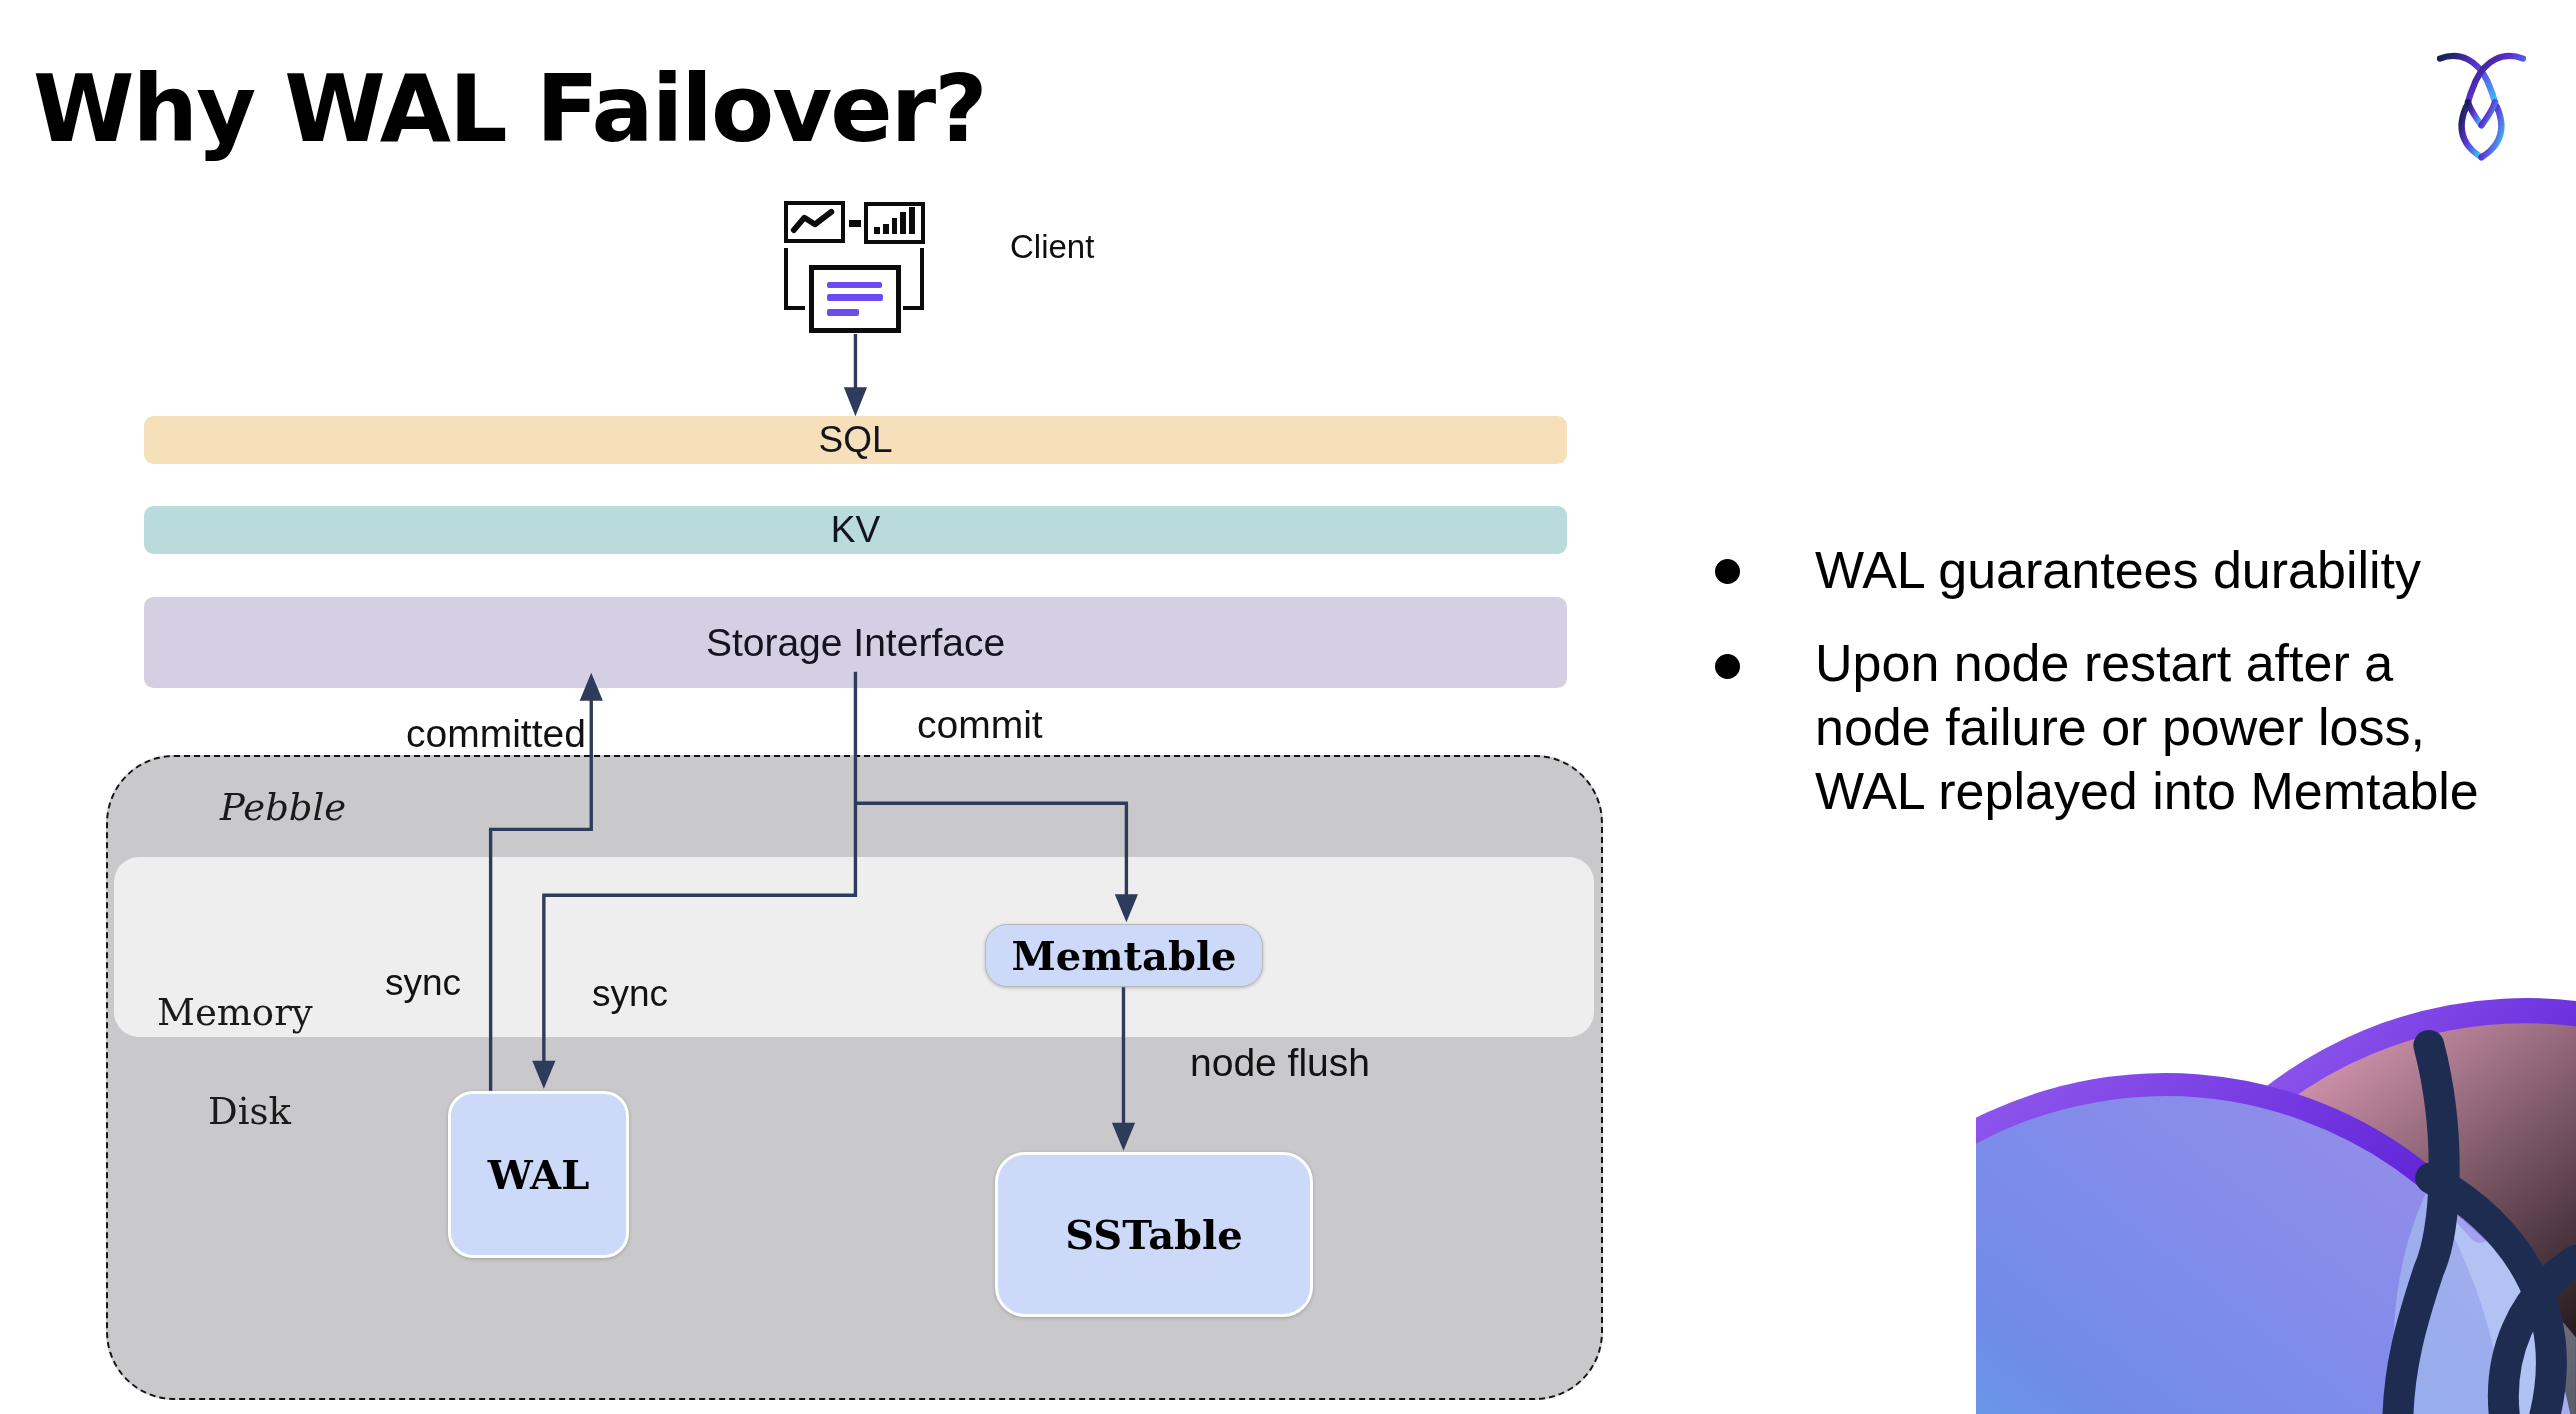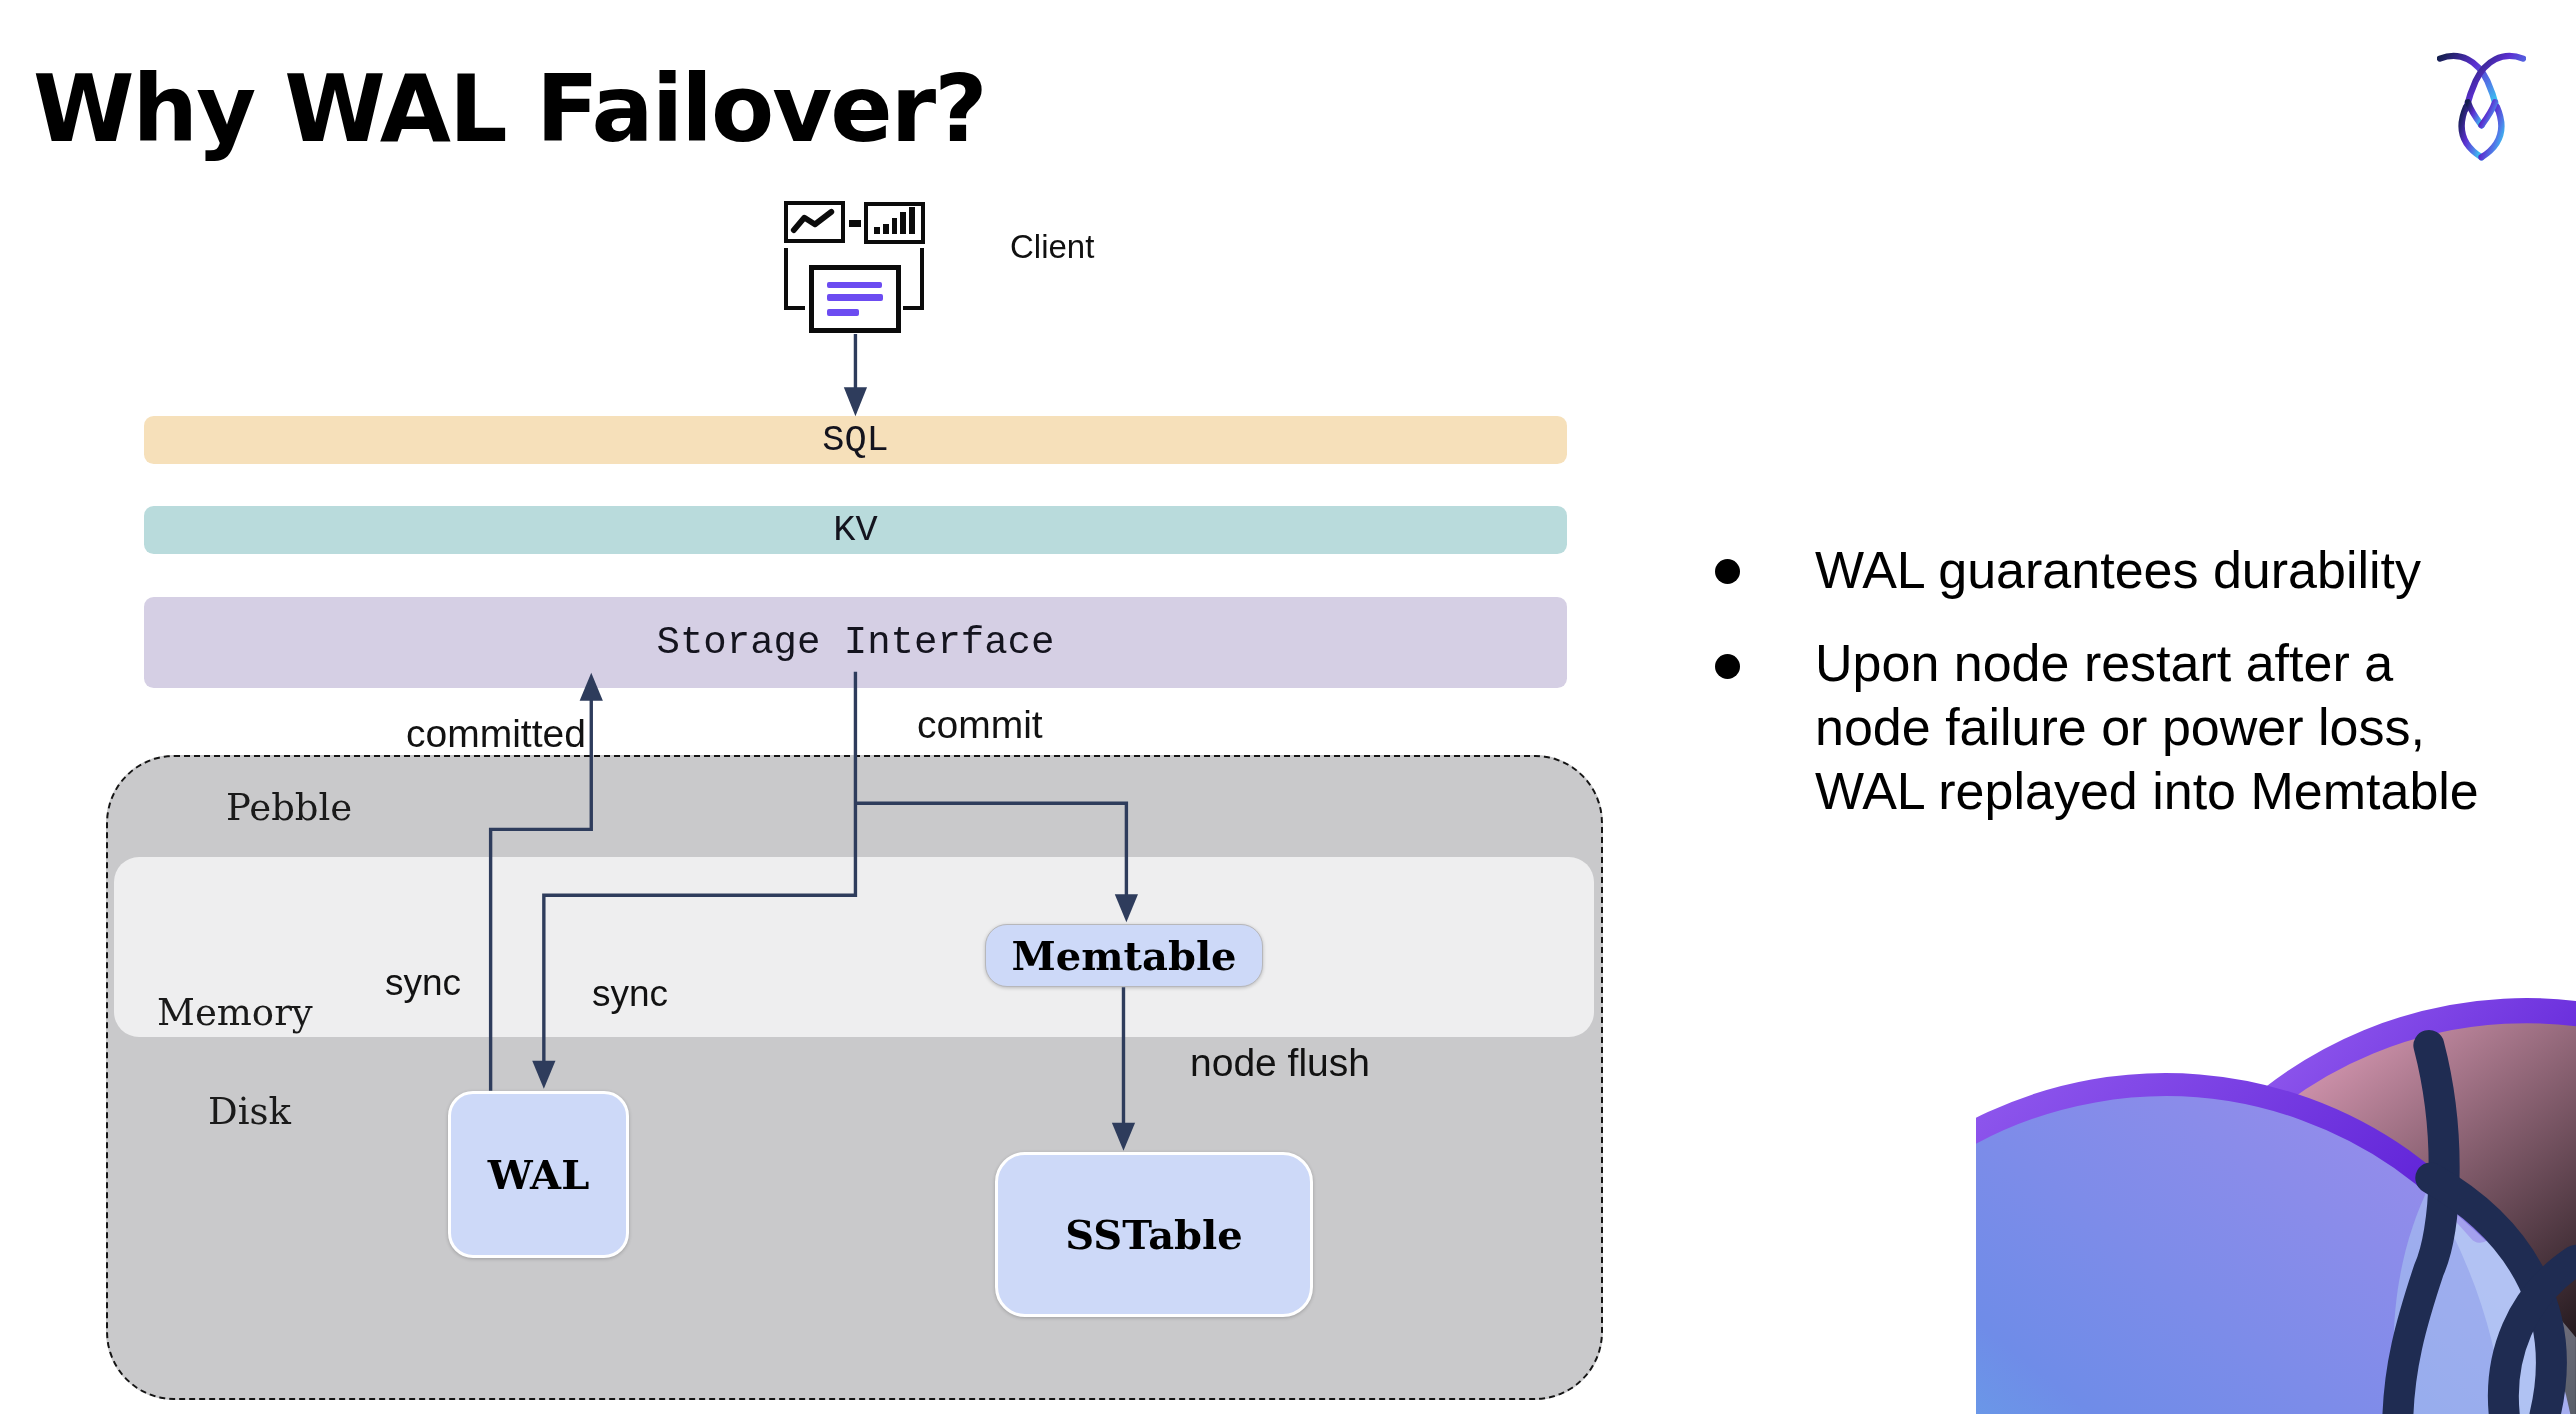--- a/index.html
+++ b/index.html
@@ -23,32 +23,32 @@
   .cl-bars   { left:864px; top:202px; width:61px; height:42px; display:flex; align-items:flex-end; gap:2.9px; padding:0 5.8px 5.8px 5.8px; }
   .cl-bars i { display:block; background:#0b0b0b; width:6.8px; }
   .bracket-l { left:784px; top:248px; width:21px; height:62px; border-left:4.8px solid #0b0b0b; border-bottom:4.8px solid #0b0b0b; }
   .bracket-r { left:903px; top:248px; width:21px; height:62px; border-right:4.8px solid #0b0b0b; border-bottom:4.8px solid #0b0b0b; }
   .cl-doc    { left:809px; top:265px; width:92px; height:68px; border:5.8px solid #0b0b0b; background:#fff; z-index:2; }
   .cl-doc i  { position:absolute; display:block; height:6.8px; background:#6c4cf1; border-radius:1.9px; }
   .client-label { left:1010px; top:228px; font-size:33px; color:#101010; }
 
   
   .layer { left:144px; width:1423px; border-radius:9.7px; display:flex; align-items:center; justify-content:center;
-           font-family:Liberation Mono, monospace; font-size:37px; color:#14141e; }
+           font-family:Liberation Sans, sans-serif; font-size:37px; color:#14141e; }
   .layer.sql { top:416px; height:48px; }
   .layer.kv  { top:506px; height:48px;align-items:center; }
   .layer.storage { top:577px; height:91px; font-size:39px;margin-top:20px; }
 
   
   .pebble { left:106px; top:755px; width:1497px; height:645px; background:#c9c9cb;
             border:2.9px dashed #141414; border-radius:68px; }
   .memory { left:114px; top:857px; width:1480px; height:180px; background:#eeeeef; border-radius:25px; }
 
   .serif-label { font-family:"DejaVu Serif","Liberation Serif",serif; font-size:37px; color:#1a1a1a; }
-  .pebble-label { left:226px; top:786px; }
+  .pebble-label { left:220px; top:786px;font-style:italic; }
   .memory-label { left:157px; top:991px; }
   .disk-label   { left:208px; top:1090px; }
 
   .edge-label { font-size:39px; color:#121212; }
   .lbl-committed { left:406px; top:712px; }
   .lbl-commit    { left:917px; top:703px; }
   .lbl-sync1     { left:385px; top:962px; font-size:37px; }
   .lbl-sync2     { left:592px; top:973px; font-size:37px; }
   .lbl-async     { left:1190px; top:1041px; }
 

